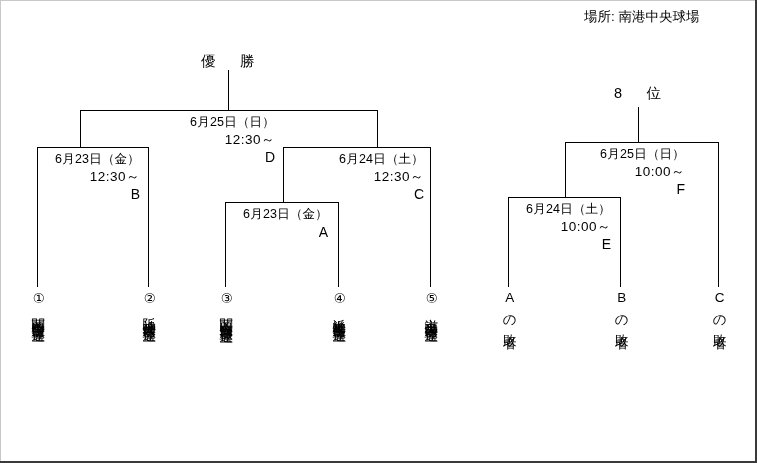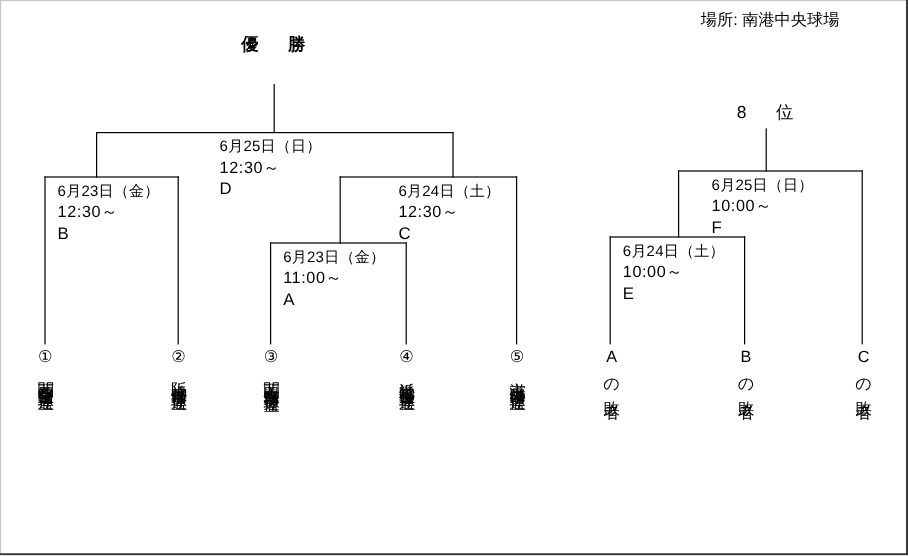--- a/index.html
+++ b/index.html
@@ -42,21 +42,21 @@
   }
   .hline {
     position: absolute;
     height: 1px;
     background: #000000;
   }
 
   
   .match {
     position: absolute;
-    text-align: left;
+    text-align: right;
     line-height: 1.32;
     white-space: nowrap;
   }
   .match .date {
     font-size: 12.5px;
     letter-spacing: 0.2px;
   }
   .match .time {
     font-size: 13.5px;
     letter-spacing: 0.5px;
@@ -104,21 +104,21 @@
 
 <div id="page">
 
   <div id="frame-top"></div>
   <div id="frame-left"></div>
   <div id="frame-right"></div>
   <div id="frame-bottom"></div>
 
   <div class="note" style="left:584px; top:8px;">場所: 南港中央球場</div>
 
-  <div class="headline" style="left:201px; top:28px;font-weight:bold;">優　勝</div>
+  <div class="headline" style="left:201px; top:52px;">優　勝</div>
 
   <div class="vline" style="left:228px; top:70px; height:41px;"></div>
 
   <div class="hline" style="left:80px; top:110px; width:298px;"></div>
 
   <div class="match" style="left:183px; top:114px; width:92px;">
     <div class="date">6月25日（日）</div>
     <div class="time">12:30～</div>
     <div class="letter">D</div>
   </div>
@@ -142,21 +142,20 @@
     <div class="time">12:30～</div>
     <div class="letter">C</div>
   </div>
 
   <div class="vline" style="left:283px; top:147px; height:56px;"></div>
 
   <div class="hline" style="left:225px; top:202px; width:114px;"></div>
 
   <div class="match" style="left:236px; top:206px; width:92px;">
     <div class="date">6月23日（金）</div>
-    <div class="time">11:00～</div>
     <div class="letter">A</div>
   </div>
 
   <div class="vline" style="left:37px; top:147px; height:140px;"></div>
   <div class="vline" style="left:148px; top:147px; height:140px;"></div>
   <div class="vline" style="left:225px; top:202px; height:85px;"></div>
   <div class="vline" style="left:338px; top:202px; height:85px;"></div>
   <div class="vline" style="left:430px; top:147px; height:140px;"></div>
 
   <div class="team" style="left:30px; top:290px;">

